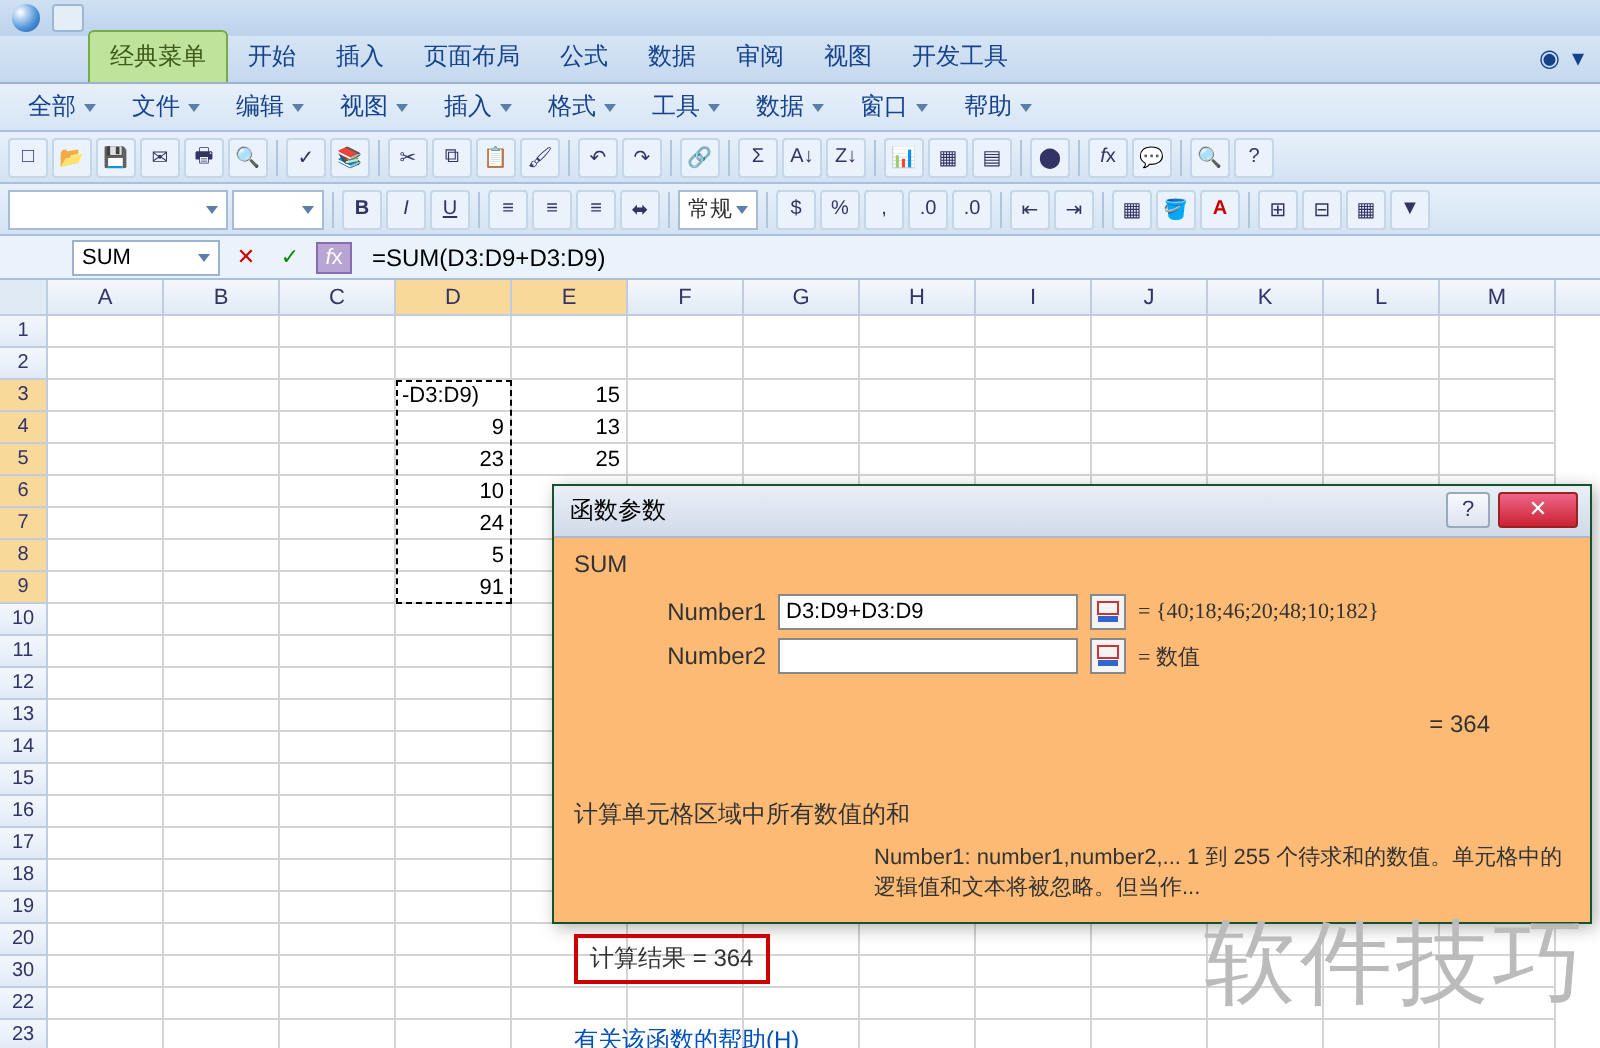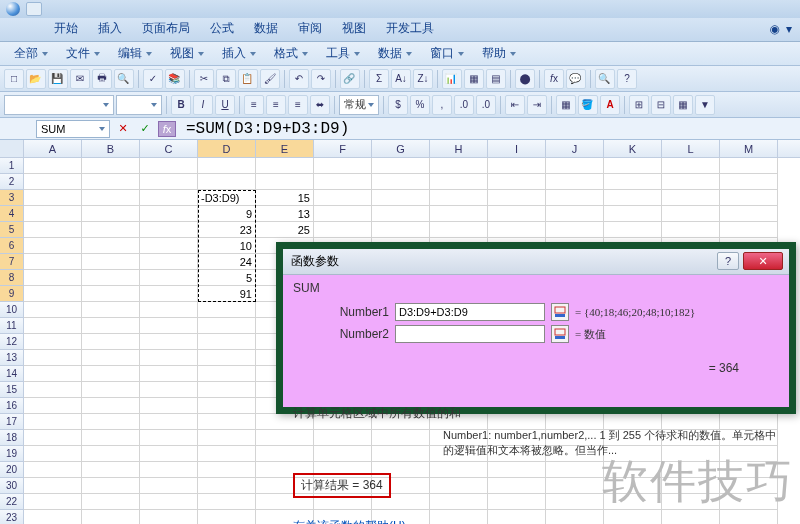--- a/index.html
+++ b/index.html
@@ -24,38 +24,38 @@
 
 .toolbar { height: 26px; background: linear-gradient(#e7f0fa,#d3e2f2); border-bottom: 1px solid #a8c0db; display: flex; align-items: center; padding: 0 4px; gap: 2px; }
 .tb { width: 20px; height: 20px; background: #eaf2fb; border: 1px solid #c4d6e8; border-radius: 2px; display: flex; align-items: center; justify-content: center; font-size: 10px; color: #336; cursor: pointer; }
 .sep { width: 1px; height: 18px; background: #b0c4da; margin: 0 2px; }
 .combo { height: 20px; border: 1px solid #a8bdd4; background: #fff; display: flex; align-items: center; padding: 0 4px; font-size: 11px; color: #333; }
 
 
 .fbar { height: 22px; background: #eaf2fb; border-bottom: 1px solid #a8c0db; display: flex; align-items: center; padding: 4px 10px 4px 36px; gap: 4px; }
 .namebox { width: 74px; height: 18px; border: 1px solid #9ab4d0; background: #fff; font-size: 11px; padding: 0 4px; display: flex; align-items: center; }
 .fbtn { width: 18px; height: 16px; display: flex; align-items: center; justify-content: center; font-size: 11px; cursor: pointer; }
-.formula { flex: 1; font-size: 16px; font-family: Liberation Mono, monospace; padding-left: 6px; }
+.formula { flex: 1; font-size: 12px; font-family: Liberation Sans, sans-serif; padding-left: 6px; }
 
 
 .grid { position: absolute; top: 140px; left: 0; right: 0; bottom: 0; background: #fff; }
 .colhdrs { display: flex; height: 18px; background: linear-gradient(#f4f8fd,#e0eaf5); border-bottom: 1px solid #c0cde0; }
 .rowhdr-corner { width: 24px; border-right: 1px solid #c0cde0; background: #e0eaf5; }
 .colh { width: 58px; border-right: 1px solid #c0cde0; text-align: center; font-size: 11px; color: #336; line-height: 18px; cursor: pointer; }
 .rows { position: absolute; top: 18px; left: 0; right: 0; bottom: 0; }
 .row { display: flex; height: 16px; }
 .rowh { width: 24px; border-right: 1px solid #c0cde0; border-bottom: 1px solid #c0cde0; background: linear-gradient(#f4f8fd,#e0eaf5); text-align: center; font-size: 10px; color: #336; line-height: 16px; cursor: pointer; }
 .cell { width: 58px; border-right: 1px solid #d4d4d4; border-bottom: 1px solid #d4d4d4; font-size: 11px; padding: 0 3px; text-align: right; line-height: 16px; font-family: Arial; }
 .rowh.sel, .colh.sel { background: #f9d99a; }
 
 
 .marquee { position: absolute; border: 1.5px dashed #000; pointer-events: none; }
 
 
-.dialog { position: absolute; left: 276px; top: 242px; width: 520px; height: 172px; background: #f0abfc; border: 7px solid #14532d; box-shadow: 2px 2px 8px rgba(0,0,0,.3); }
+.dialog { position: absolute; left: 276px; top: 242px; width: 520px; height: 220px; background: #fdba74; border: 1px solid #14532d; box-shadow: 2px 2px 8px rgba(0,0,0,.3); }
 .dlg-title { height: 26px; background: linear-gradient(#eaeff7,#d0dae8); display: flex; align-items: center; padding: 0 8px; border-bottom: 1px solid #aab8cc; position: relative; }
 .dlg-title span { font-size: 12px; color: #000; }
 .dlg-close { position: absolute; right: 6px; top: 3px; width: 40px; height: 18px; background: linear-gradient(#e68,#c23); border: 1px solid #922; border-radius: 2px; color: #fff; text-align: center; font-size: 11px; line-height: 16px; cursor: pointer; }
 .dlg-help { position: absolute; right: 50px; top: 3px; width: 22px; height: 18px; background: linear-gradient(#f8fafd,#dce4ef); border: 1px solid #9ab; border-radius: 2px; text-align: center; font-size: 11px; line-height: 16px; color: #336; cursor: pointer; }
 .dlg-body { padding: 6px 10px; font-size: 12px; color: #333; font-family: SimSun, Arial; }
 .dlg-fn { font-size: 12px; margin-bottom: 8px; }
 .argrow { display: flex; align-items: center; margin: 4px 0 4px 40px; gap: 6px; }
 .arglabel { width: 56px; text-align: right; font-size: 12px; }
 .arginput { width: 150px; height: 18px; border: 1px solid #888; background: #fff; font-size: 11px; padding: 0 3px; font-family: Arial; }
 .refbtn { width: 18px; height: 18px; border: 1px solid #888; background: #f4f4f4; display: flex; align-items: center; justify-content: center; cursor: pointer; }
@@ -71,20 +71,21 @@
 </style>
 </head>
 <body>
 
 <div class="titlebar">
   <div class="orb"></div>
   <div class="tbtn"></div>
 </div>
 
 <div class="ribbon" id="ribbon">
+  <div class="tab active">经典菜单</div>
     <div class="tab">开始</div>
     <div class="tab">插入</div>
     <div class="tab">页面布局</div>
     <div class="tab">公式</div>
     <div class="tab">数据</div>
     <div class="tab">审阅</div>
     <div class="tab">视图</div>
     <div class="tab">开发工具</div>
     <div class="helpicon">
     <span>◉</span>

